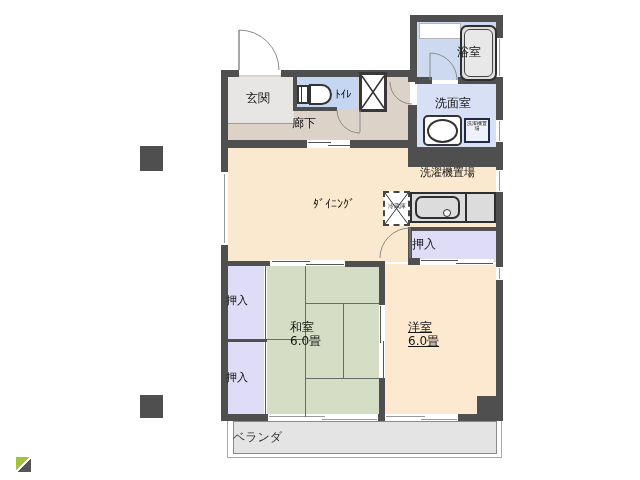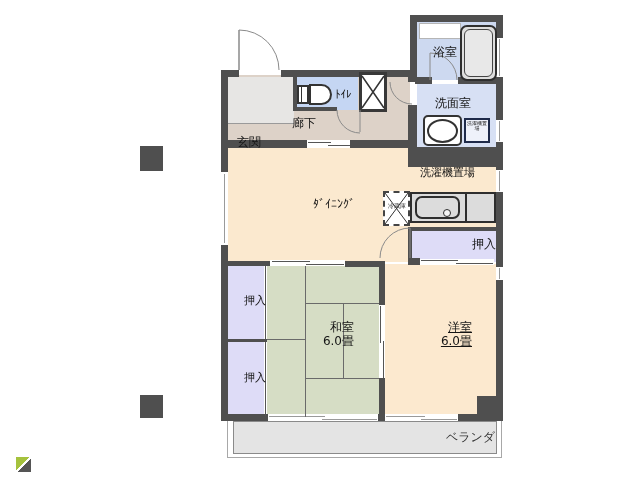--- a/index.html
+++ b/index.html
@@ -2,21 +2,21 @@
 <html><head>
 <meta charset="utf-8">
 <style>
   html,body{margin:0;padding:0;background:#fff;}
   #stage{position:relative;width:640px;height:480px;background:#ffffff;overflow:hidden;
          font-family:"DejaVu Sans",sans-serif;color:#111;}
   .abs{position:absolute;}
   .wall{position:absolute;background:#4f4f4f;}
   .fill{position:absolute;}
   .lbl{position:absolute;font-size:12px;color:#151515;white-space:nowrap;line-height:14px;}
-  .lbl-c{text-align:right;}
+  .lbl-c{text-align:left;}
   .thin{position:absolute;background:#6a6a6a;}
   .winline{position:absolute;background:#9a9a9a;}
   .white{position:absolute;background:#ffffff;}
   svg.overlay{position:absolute;left:0;top:0;pointer-events:none;}
   .tinytxt{position:absolute;font-size:6px;line-height:6px;color:#2a2a2a;letter-spacing:0;}
   .brandtxt{position:absolute;font-size:15px;color:#8c7d6c;letter-spacing:3px;}
 </style>
 </head>
 <body>
 
@@ -154,24 +154,24 @@
     <path d="M430,53 A27,27 0 0 1 457,80" stroke="#8a8a8a" stroke-width="1" fill="none"></path>
 
     <path d="M410,258 L410,228" stroke="#8a8a8a" stroke-width="1" fill="none"></path>
     <path d="M410,228 A30,30 0 0 0 380,258" stroke="#8a8a8a" stroke-width="1" fill="none"></path>
 
     <path d="M362,76 L384,108 M384,76 L362,108" stroke="#333" stroke-width="1.5" fill="none"></path>
 
     <path d="M385,193 L408,224 M408,193 L385,224" stroke="#333" stroke-width="1" fill="none"></path>
   </svg>
 
-  <div class="lbl" style="left:237px;top:91px;margin-top:44px;">玄関</div>
+  <div class="lbl" style="left:246px;top:91px;">玄関</div>
   <div class="lbl" style="left:335px;top:88px;font-size:11px;">ﾄｲﾚ</div>
   <div class="lbl" style="left:292px;top:116px;">廊下</div>
-  <div class="lbl" style="left:433px;top:45px;">浴室</div>
+  <div class="lbl" style="left:457px;top:45px;">浴室</div>
   <div class="lbl" style="left:435px;top:96px;">洗面室</div>
   <div class="lbl" style="left:298px;top:197px;margin-left:15px;">ﾀﾞｲﾆﾝｸﾞ</div>
   <div class="lbl" style="left:420px;top:166px;font-size:11px;">洗濯機置場</div>
   <div class="lbl lbl-c" style="left:412px;top:237px;width:84px;">押入</div>
   <div class="lbl lbl-c" style="left:226px;top:294px;width:40px;font-size:11px;">押入</div>
   <div class="lbl lbl-c" style="left:226px;top:371px;width:40px;font-size:11px;">押入</div>
 
   <div class="lbl lbl-c" style="left:290px;top:320px;width:64px;">
     <div>和室</div>
     <div>6.0畳</div>

